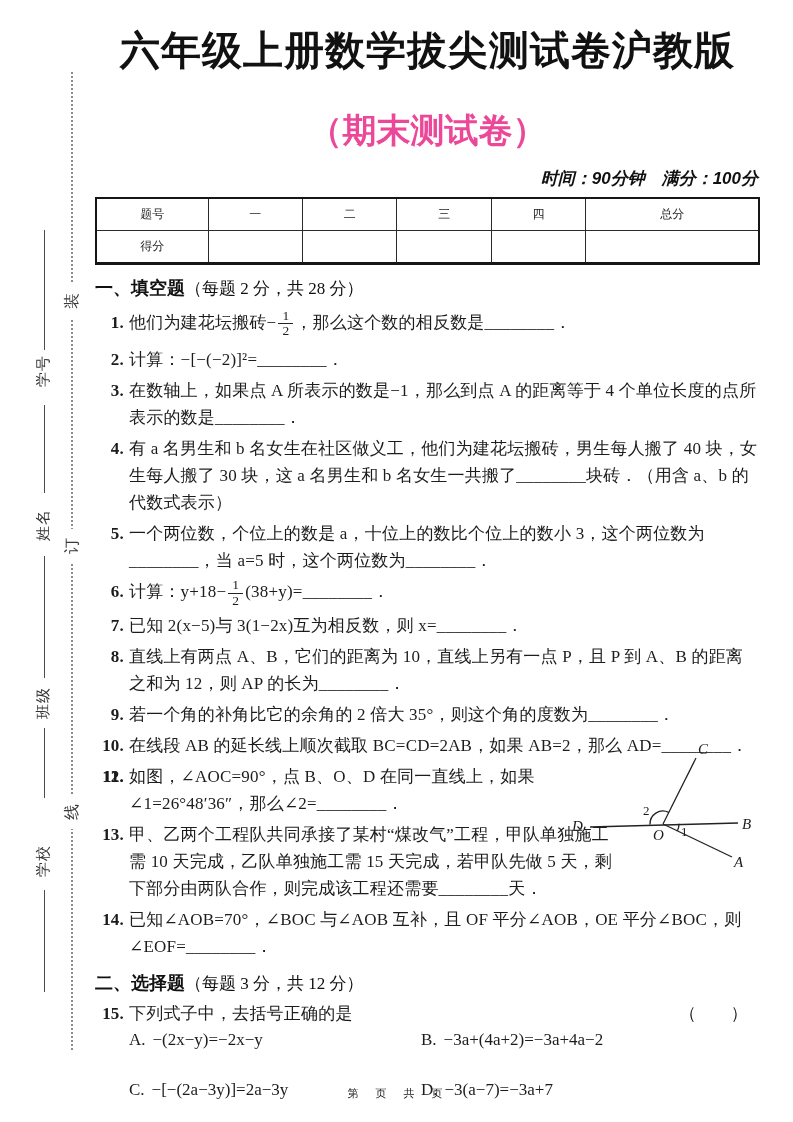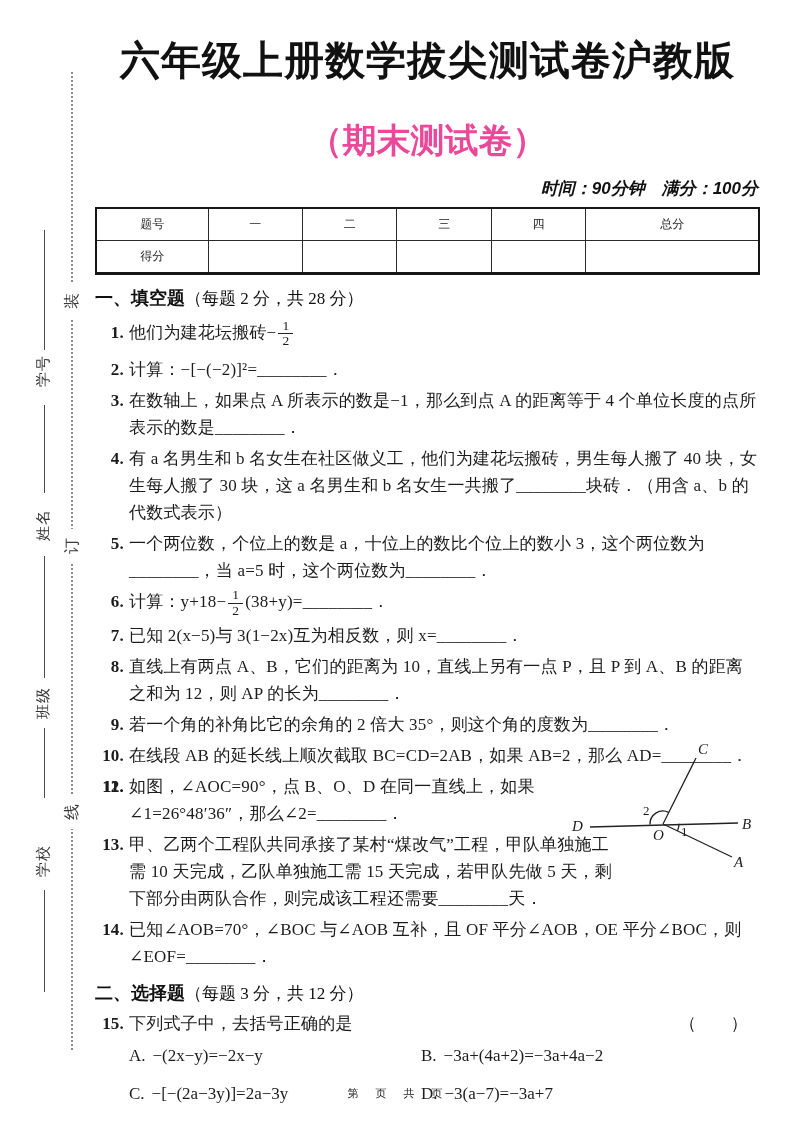--- a/index.html
+++ b/index.html
@@ -13,21 +13,21 @@
   
   .binding-line { position:absolute; left:71px; top:72px; height:978px; width:0;
     border-left:2px dotted #8a8a8a; }
   .bind-char { position:absolute; left:72px; transform:translate(-50%,-50%) rotate(-90deg);
     font-size:16px; color:#3a3a3a; background:#fff; padding:2px 9px; white-space:nowrap; }
   .blank-seg { position:absolute; left:44px; width:1px; background:#4a4a4a; }
   .m-label { position:absolute; left:43px; transform:translate(-50%,-50%) rotate(-90deg);
     font-size:15px; color:#333; white-space:nowrap; letter-spacing:1px; }
 
   
-  .content { position:absolute; left:95px; top:16px; width:665px; }
+  .content { position:absolute; left:95px; top:6px; width:665px; }
 
   .title { margin-top:20px; text-align:center; font-family:"Liberation Sans","DejaVu Sans",sans-serif;
     font-weight:bold; font-size:40px; line-height:48px; letter-spacing:1px; color:#111; }
   .subtitle { margin-top:36px; text-align:center; font-family:"Liberation Sans","DejaVu Sans",sans-serif;
     font-weight:bold; font-size:34px; line-height:40px; color:#ec4899; }
   .info { margin-top:18px; text-align:right; padding-right:2px;
     font-family:"Liberation Sans","DejaVu Sans",sans-serif; font-weight:bold;
     font-size:17px; line-height:22px; color:#111;font-style:italic; }
 
   table.score-table { margin-top:7px; width:100%; border-collapse:collapse;
@@ -44,22 +44,22 @@
   .q-narrow { width:486px; }
   .mt8 { margin-top:8px; }
 
   .frac { display:inline-block; text-align:center; vertical-align:-0.5em;
     line-height:1.05; font-size:13.5px; margin:0 2px; }
   .frac .fnum, .frac .fden { display:block; padding:0 4px; }
   .frac .fden { border-top:1px solid #222; }
 
   .answer-paren { float:right; margin-right:12px; }
 
-  .opts { padding-left:34px; margin-top:6px; display:grid;
-    grid-template-columns:292px auto; row-gap:12px; font-size:17px; line-height:26px; }
+  .opts { padding-left:34px; margin-top:0; display:grid;
+    grid-template-columns:292px auto; row-gap:24px; font-size:17px; line-height:26px; }
   .opt .opt-label { margin-right:7px; }
 
   
   .fig { position:absolute; left:570px; top:736px; width:200px; height:143px; }
   .fig line, .fig path { stroke:#222; stroke-width:1.3; fill:none; }
   .fig text { font-size:15px; fill:#1c1c1c; font-family:"Liberation Serif","DejaVu Serif",serif;
     font-style:italic; }
   .fig text.num { font-style:normal; font-size:13px; }
 
   .footer { position:absolute; left:0; top:1086px; width:100%; text-align:center;
@@ -120,21 +120,21 @@
       </tr>
     </tbody>
       </table>
 
     <div class="sec-h">
       <span class="sec-b">一、填空题</span><span class="sec-r">（每题 2 分，共 28 分）</span>
     </div>
 
     <div class="q mt8">
       <span class="qno">1.</span>
-      <span>他们为建花坛搬砖−</span><span class="frac"><span class="fnum">1</span><span class="fden">2</span></span>
+      <span>他们为建花坛搬砖−</span><span class="frac"><span class="fnum">1</span><span class="fden">2</span></span><span>，那么这个数的相反数是________．</span>
     </div>
 
     <div class="q mt8">
       <span class="qno">2.</span>
       <span>计算：−[−(−2)]²=________．</span>
     </div>
 
     <div class="q">
       <span class="qno">3.</span>
       <span>在数轴上，如果点 A 所表示的数是−1，那么到点 A 的距离等于 4 个单位长度的点所表示的数是________．</span>

